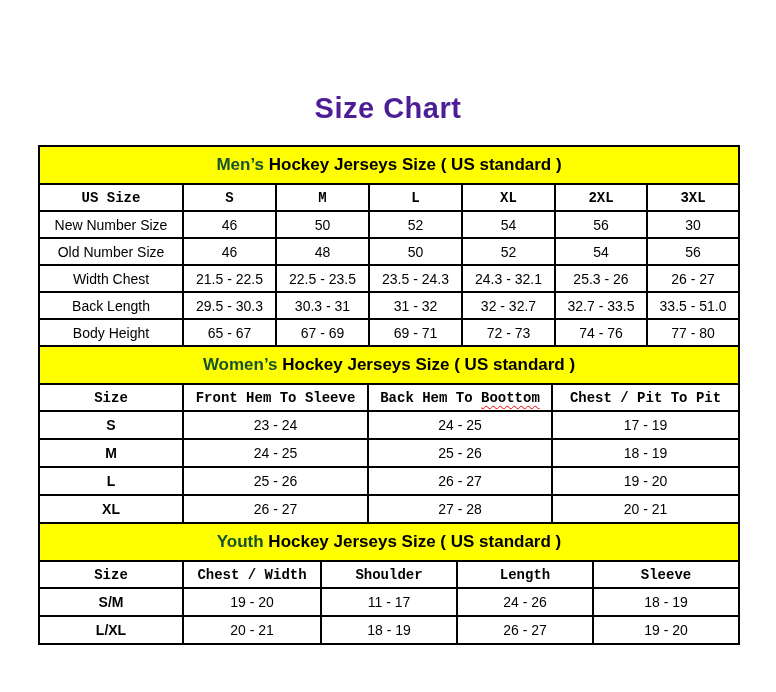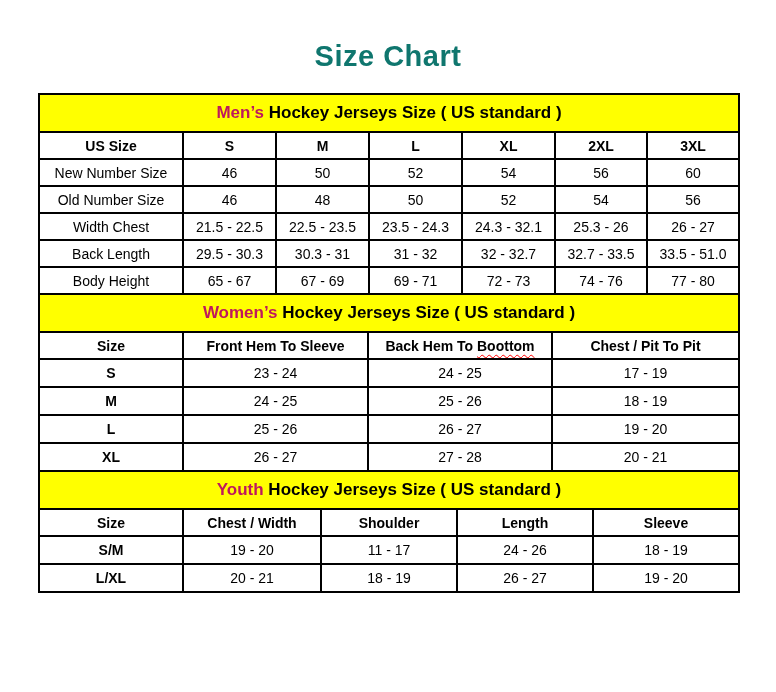--- a/index.html
+++ b/index.html
@@ -8,23 +8,23 @@
     background: #ffffff;
   }
   body {
     width: 776px;
     height: 692px;
     overflow: hidden;
     font-family: "Liberation Sans", "DejaVu Sans", sans-serif;
     color: #000000;
   }
   .page-title {
-    margin: 40px 0 20px 0;
+    margin: 92px 0 20px 0;
     text-align: center;
-    color: #0f766e;
+    color: #4c1d95;
     font-size: 29px;
     font-weight: bold;
     letter-spacing: 0.5px;
   }
   .chart-wrap {
     width: 700px;
     margin: 0 auto;
   }
   table {
     border-collapse: collapse;
@@ -40,24 +40,25 @@
     padding: 0 2px;
     white-space: nowrap;
     overflow: hidden;
   }
   tr.band td {
     background: #FFFF00;
     font-weight: bold;
     font-size: 17px;
     height: 36px;
   }
-  tr.band .hl { color: #be185d; }
+  tr.band .hl { color: #14532d; }
   tr.head td {
     font-weight: bold;
     height: 25px;
+    font-family: Liberation Mono, monospace;
   }
   tr.data td { height: 25px; }
   .t-women tr.data td, .t-youth tr.data td { height: 26px; }
   td.lbl-bold { font-weight: bold; }
   .typo {
     text-decoration-line: underline;
     text-decoration-style: wavy;
     text-decoration-color: #FF0000;
     text-decoration-thickness: 1px;
     text-underline-offset: 3px;
@@ -93,21 +94,21 @@
       <td>2XL</td>
       <td>3XL</td>
     </tr>
     <tr class="data">
       <td>New Number Size</td>
       <td>46</td>
       <td>50</td>
       <td>52</td>
       <td>54</td>
       <td>56</td>
-      <td>60</td>
+      <td>30</td>
     </tr>
     <tr class="data">
       <td>Old Number Size</td>
       <td>46</td>
       <td>48</td>
       <td>50</td>
       <td>52</td>
       <td>54</td>
       <td>56</td>
     </tr>

